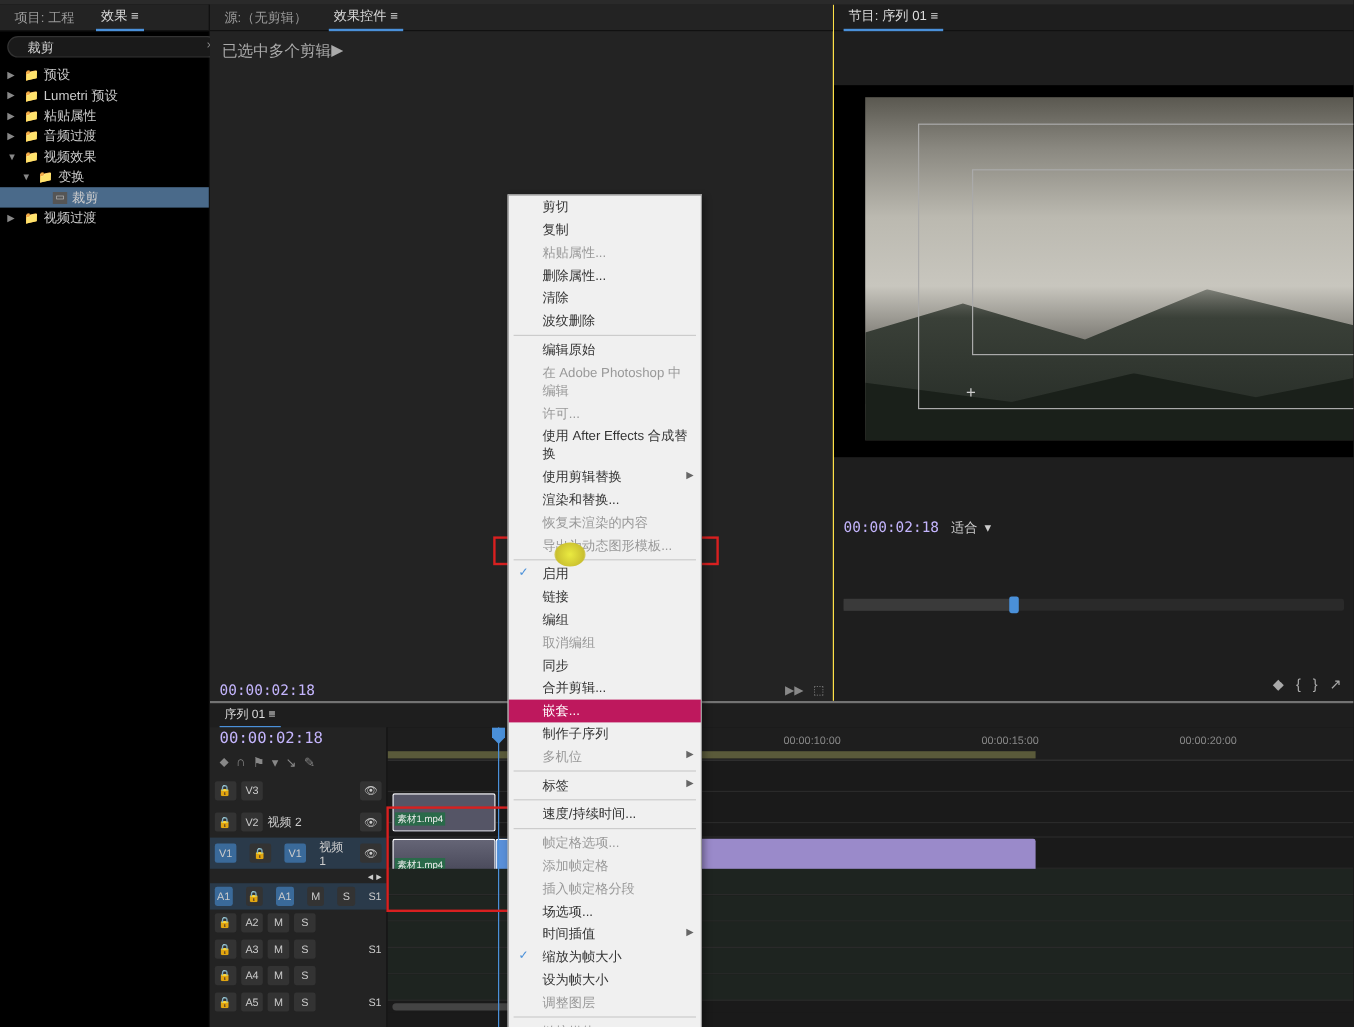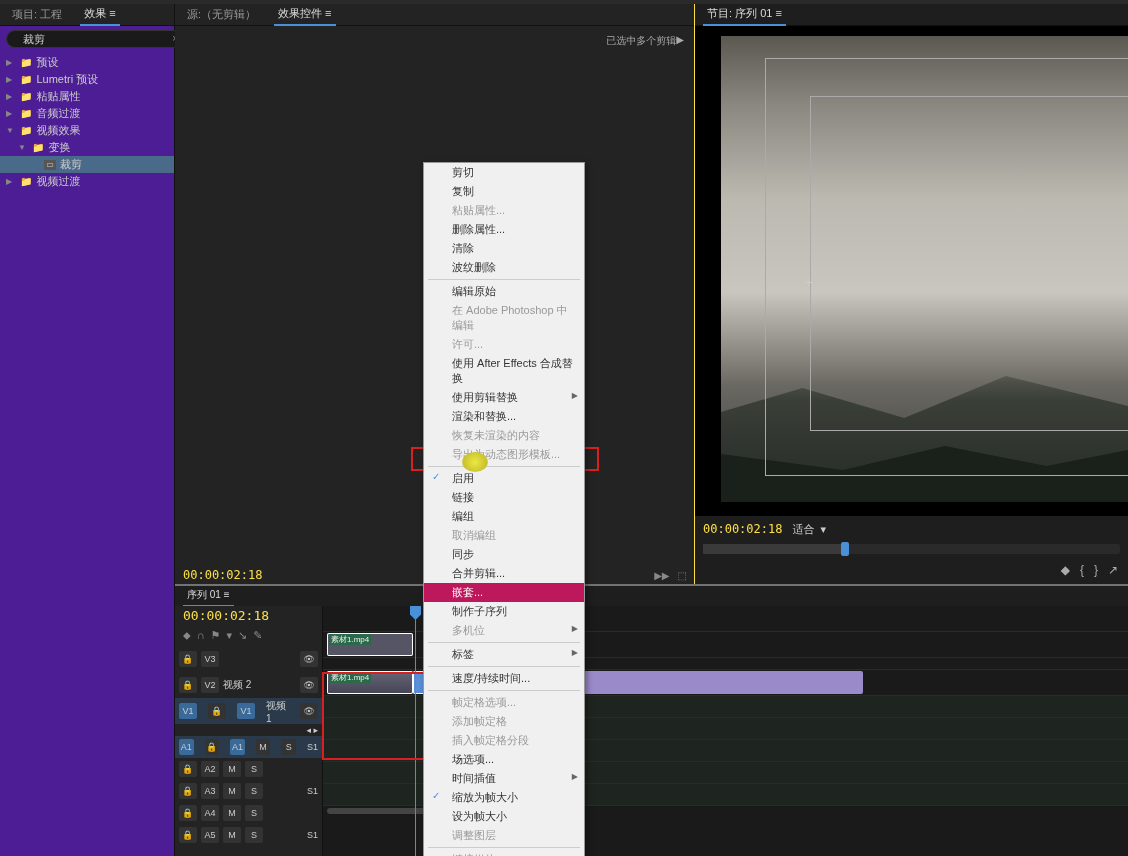--- a/index.html
+++ b/index.html
@@ -10,52 +10,52 @@
 
 
 .panel-tabs { height: 22px; display: flex; align-items: center; padding: 0 8px; gap: 14px; background: #232323; border-bottom: 1px solid #111; }
 .panel-tab { color: #999; font-size: 11px; padding: 3px 4px; cursor: pointer; }
 .panel-tab.active { color: #ddd; border-bottom: 2px solid #4a90d9; }
 
 
 .layout { display: grid; grid-template-columns: 175px 1fr; grid-template-rows: 580px 1fr; height: 852px; }
 
 
-.effects-panel { background: #4c1d95; border-right: 1px solid #111; grid-row: 1 / 3; display: flex; flex-direction: column; }
+.effects-panel { background: #000000; border-right: 1px solid #111; grid-row: 1 / 3; display: flex; flex-direction: column; }
 .search-row { display: flex; align-items: center; padding: 4px 6px; gap: 4px; }
 .search-input { flex: 1; background: #1a1a1a; border: 1px solid #333; color: #ccc; font-size: 11px; padding: 2px 16px 2px 16px; border-radius: 10px; position: relative; }
 .search-wrap { position: relative; flex: 1; }
 .search-wrap .search-icon { position: absolute; left: 5px; top: 4px; color: #888; font-size: 10px; }
 .search-wrap .clear-icon { position: absolute; right: 4px; top: 3px; color: #888; font-size: 10px; cursor: pointer; }
 .fx-icon { width: 14px; height: 14px; display: flex; align-items: center; justify-content: center; color: #888; font-size: 10px; }
 .tree { padding: 2px 0; }
 .tree-item { display: flex; align-items: center; padding: 1px 6px; gap: 4px; font-size: 11px; color: #ccc; cursor: pointer; }
 .tree-item.selected { background: #4a6a8a; }
 .tree-arrow { width: 10px; font-size: 8px; color: #888; }
 .folder-icon { color: #888; font-size: 10px; }
 .fx-item-icon { width: 12px; height: 10px; background: #555; font-size: 8px; display: flex; align-items: center; justify-content: center; }
 .indent-1 { padding-left: 18px; }
 .indent-2 { padding-left: 30px; }
 
 
 .source-area { background: #1e1e1e; display: flex; flex-direction: column; grid-column: 2; grid-row: 1; position: relative; }
 .source-split { display: grid; grid-template-columns: 520px 1fr; height: 100%; }
 .effect-controls { background: #232323; border-right: 1px solid #fde047; }
-.ec-info { padding: 8px 10px; color: #aaa; font-size: 10px; display: flex; justify-content: flex-end; }
-.program-monitor { background: #1e1e1e; display: flex; flex-direction: column; }
+.ec-info { padding: 8px 10px; color: #aaa; font-size: 13px; display: flex; justify-content: flex-start; }
+.program-monitor { background: #1e1e1e; display: flex; flex-direction: column; gap: 45px; }
 .program-tabs { height: 22px; display: flex; align-items: center; padding: 0 8px; gap: 10px; border-bottom: 1px solid #111; }
 .video-area { flex: 1; background: #000; position: relative; overflow: hidden; }
 .video-frame { position: absolute; left: 26px; top: 10px; right: 0; bottom: 14px; background: linear-gradient(180deg, #5a5850 0%, #8a8880 15%, #bbb9b0 35%, #c8c6be 55%, #6a6862 75%, #3a3835 100%); }
 .safe-outer { position: absolute; left: 70px; top: 32px; right: -20px; bottom: 40px; border: 1px solid #aaa; }
 .safe-inner { position: absolute; left: 115px; top: 70px; right: -60px; bottom: 85px; border: 1px solid #aaa; }
 .crosshair { position: absolute; left: 110px; top: 248px; color: #ccc; font-size: 14px; }
 .mountain1 { position: absolute; bottom: 30px; left: 0; right: 0; height: 120px; background: linear-gradient(180deg, transparent 0%, #3a4038 40%, #2a302a 100%); clip-path: polygon(0 50%, 20% 30%, 45% 55%, 70% 20%, 100% 45%, 100% 100%, 0 100%); }
 .mountain2 { position: absolute; bottom: 0; left: 0; right: 0; height: 80px; background: #1a201a; clip-path: polygon(0 40%, 30% 60%, 55% 30%, 80% 55%, 100% 35%, 100% 100%, 0 100%); }
 .transport { height: 26px; display: flex; align-items: center; padding: 0 8px; gap: 10px; }
-.timecode-blue { color: #fde047; font-size: 12px; font-family: monospace; }
+.timecode-blue { color: #c4b5fd; font-size: 12px; font-family: monospace; }
 .zoom-select { color: #ccc; font-size: 11px; display: flex; align-items: center; gap: 6px; }
 .scrub-bar { height: 10px; margin: 2px 8px; background: #2a2a2a; position: relative; border-radius: 2px; }
 .scrub-fill { position: absolute; left: 0; width: 33%; height: 100%; background: #3a3a3a; }
 .scrub-handle { position: absolute; left: 33%; top: -2px; width: 8px; height: 14px; background: #4a90d9; border-radius: 2px; }
 .transport-btns { height: 28px; display: flex; align-items: center; justify-content: flex-end; padding: 0 10px; gap: 10px; color: #aaa; font-size: 12px; }
 
 
 .timeline-panel { grid-column: 2; grid-row: 2; background: #1e1e1e; display: flex; flex-direction: column; border-top: 2px solid #737373; }
 .timeline-tabs { height: 20px; display: flex; align-items: center; padding: 0 8px; }
 .timeline-body { display: flex; flex: 1; }
@@ -68,21 +68,21 @@
 .track-btn.blue { background: #3a6a9a; }
 .track-label { flex: 1; font-size: 10px; }
 .timeline-tracks { flex: 1; position: relative; background: #1a1a1a; overflow: hidden; }
 .ruler { height: 28px; background: #1e1e1e; border-bottom: 1px solid #333; position: relative; }
 .ruler-tick { position: absolute; top: 6px; font-size: 9px; color: #888; }
 .playhead { position: absolute; top: 0; bottom: 0; width: 1px; background: #4a90d9; z-index: 5; }
 .playhead-head { position: absolute; top: 0; left: -5px; width: 11px; height: 14px; background: #4a90d9; clip-path: polygon(0 0, 100% 0, 100% 60%, 50% 100%, 0 60%); }
 .work-area { position: absolute; top: 20px; height: 6px; background: #5a5a3a; }
 .track-lane { height: 26px; border-bottom: 1px solid #2a2a2a; position: relative; }
 .track-lane.audio { height: 22px; background: #1e2420; }
-.clip { position: absolute; top: 1px; bottom: 1px; border-radius: 2px; overflow: hidden; font-size: 8px; color: #222; padding: 1px 2px; }
+.clip { position: absolute; top: 1px; bottom: 1px; border-radius: 2px; overflow: hidden; font-size: 8px; color: #222; padding: 16px 2px; }
 .clip.video { background: #9a8aca; }
 .clip.video.thumb { background: #556; }
 .clip.video.thumb2 { background: linear-gradient(180deg, #667 0%, #445 100%); }
 .clip.selected { box-shadow: 0 0 0 1px #fff inset; }
 .clip-label { font-size: 8px; color: #eee; background: #2a6a4a; padding: 0 2px; display: inline-block; }
 .red-box { position: absolute; border: 2px solid #d82020; pointer-events: none; z-index: 20; }
 .hscroll { height: 10px; background: #1a1a1a; display: flex; align-items: center; padding: 0 4px; }
 .hscroll-thumb { width: 120px; height: 6px; background: #444; border-radius: 3px; }
 
 
@@ -289,20 +289,27 @@
             <div class="track-row">
               <span class="track-btn">🔒</span>
               <span class="track-btn">A5</span>
               <span class="track-btn">M</span>
               <span class="track-btn">S</span>
               <span style="margin-left: auto; font-size: 9px;">S1</span>
             </div>
           </div>
       </div>
       <div class="timeline-tracks">
+        <div class="ruler" id="ruler">
+          <div class="work-area" style="left:0;width:540px"></div>
+        <span class="ruler-tick" style="left: 0px;"></span>
+            <span class="ruler-tick" style="left: 330px;">00:00:10:00</span>
+            <span class="ruler-tick" style="left: 495px;">00:00:15:00</span>
+            <span class="ruler-tick" style="left: 660px;">00:00:20:00</span>
+          </div>
         <div class="playhead" style="left:92px">
             <div class="playhead-head"></div>
           </div>
         <div class="track-lane"></div>
         <div class="track-lane">
           <div class="clip video thumb selected" style="left:4px;width:86px"><span class="clip-label">素材1.mp4</span></div>
         </div>
         <div class="track-lane" style="height:12px"></div>
         <div class="track-lane">
           <div class="clip video thumb2 selected" style="left:4px;width:86px"><span class="clip-label">素材1.mp4</span></div>

